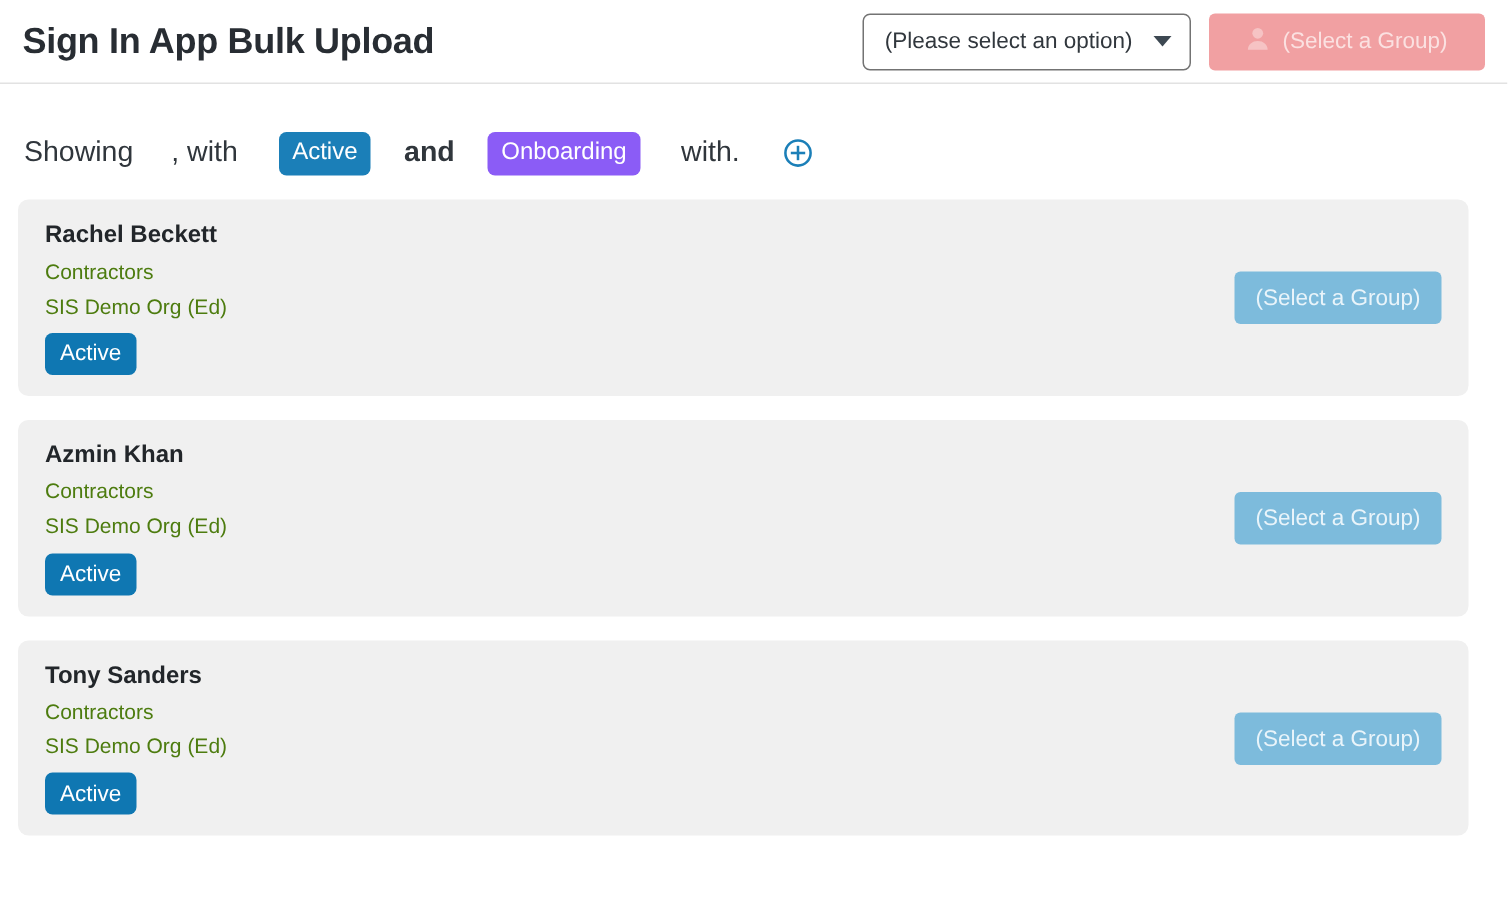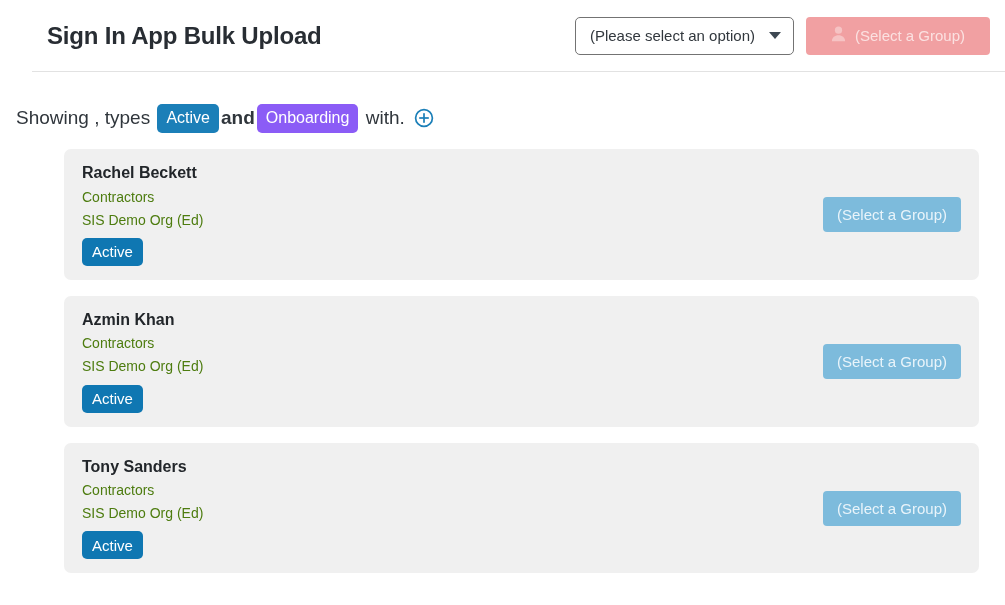--- a/index.html
+++ b/index.html
@@ -10,26 +10,25 @@
     width: 1005px;
     height: 605px;
     background: #ffffff;
     font-family: "Liberation Sans", sans-serif;
     -webkit-font-smoothing: antialiased;
   }
 
   
   .topbar {
     position: relative;
-    height: 72px;
+    height: 56px;
     border-bottom: 1px solid #e2e2e2;
     display: flex;
     align-items: center;
     padding: 0 15px;
-    margin-left: 32px;
   }
   .page-title {
     font-size: 24px;
     font-weight: bold;
     color: #282d33;
     letter-spacing: -0.2px;
     margin: 0;
     flex: 0 0 auto;
     line-height: 1;
   }
@@ -87,20 +86,21 @@
 
   
   .filter-line {
     display: flex;
     align-items: center;
     padding: 0 0 0 16px;
     height: 46px;
     margin-top: 23px;
     font-size: 19px;
     color: #30363c;
+    gap: 20px;
   }
   .filter-line .txt { white-space: pre; }
   .filter-line .bold { font-weight: bold; }
   .tag {
     display: inline-flex;
     align-items: center;
     justify-content: center;
     height: 29px;
     padding: 0 9px;
     border-radius: 5px;
@@ -113,22 +113,21 @@
   .tag.orange { background: #8b5cf6; }
   .add-tag-icon {
     margin-left: 9px;
     display: inline-flex;
     align-items: center;
     cursor: pointer;
   }
 
   
   .card-list {
-    padding: 8px 26px 0 40px;
-    margin-left: 24px;
+    padding: 8px 26px 0 12px;
   }
   .card {
     position: relative;
     background: #f0f0f0;
     border-radius: 7px;
     min-height: 128px;
     margin-bottom: 16px;
     padding: 15px 18px 14px 18px;
     display: flex;
     align-items: center;
@@ -199,21 +198,21 @@
         </svg>
       </span>
       <span>(Select a Group)</span>
     </button>
 
   </div>
 </div>
 
 <div class="filter-line">
   <span class="txt">Showing </span>
-  <span class="txt">, types </span>
+  <span class="txt">, with </span>
   <span class="tag blue">Active</span>
   <span class="txt bold">and</span>
   <span class="tag orange">Onboarding</span>
   <span class="txt"> with.</span>
   <span class="add-tag-icon">
     <svg width="20" height="20" viewBox="0 0 20 20" aria-hidden="true">
       <circle cx="10" cy="10" r="8.4" fill="none" stroke="#1b7fb8" stroke-width="1.7"></circle>
       <rect x="9.15" y="5.2" width="1.7" height="9.6" fill="#1b7fb8"></rect>
       <rect x="5.2" y="9.15" width="9.6" height="1.7" fill="#1b7fb8"></rect>
     </svg>

